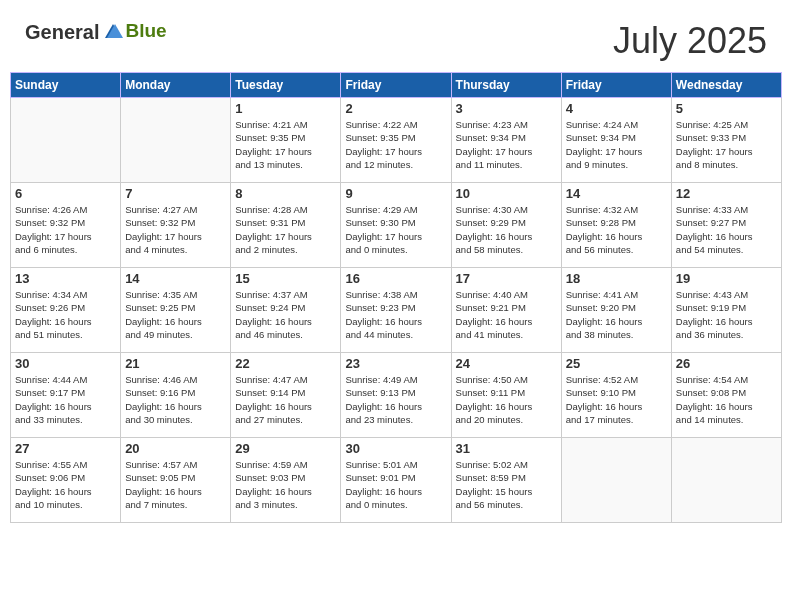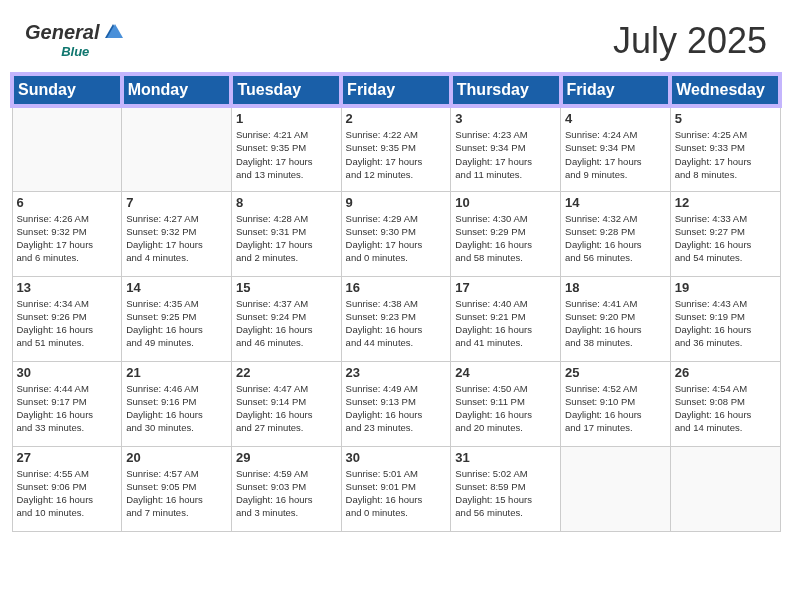--- a/index.html
+++ b/index.html
@@ -11,37 +11,36 @@
       padding: 10px;
     }
     .header {
       display: flex;
       justify-content: space-between;
       align-items: flex-start;
       padding: 10px 15px 5px 15px;
     }
     .logo {
       display: flex;
-      flex-direction: column;
-      align-items: center;
-      font-style: italic;
+      flex-direction: row;
+      align-items: flex-start;
     }
     .logo-text {
       display: flex;
       align-items: center;
     }
     .logo-general {
       font-size: 20px;
       font-weight: bold;
       color: #333;
     }
     .logo-blue {
-      font-size: 13px;
-      font-weight: bold;
-      color: #0f766e;
+      font-size: 19px;
+      font-weight: bold;
+      color: #4d7c0f;
     }
     .logo-icon {
       width: 24px;
       height: 24px;
       margin-left: 2px;
     }
     .title-section {
       text-align: right;
       margin-left: 16px;
     }
@@ -56,24 +55,24 @@
     }
     .calendar {
       width: 100%;
       border-collapse: collapse;
       margin-top: 5px;
     }
     .calendar th {
       background-color: #1a5fa8;
       color: white;
       padding: 5px 4px;
-      font-size: 16px;
+      font-size: 12px;
       font-weight: bold;
       text-align: left;
-      border: 4px solid #c4b5fd;
+      border: 1px solid #c4b5fd;
     }
     .calendar td {
       border: 1px solid #ccc;
       vertical-align: top;
       padding: 3px 4px;
       font-size: 10px;
       color: #333;
       width: 14.28%;
       height: 80px;
       background: #fff;

